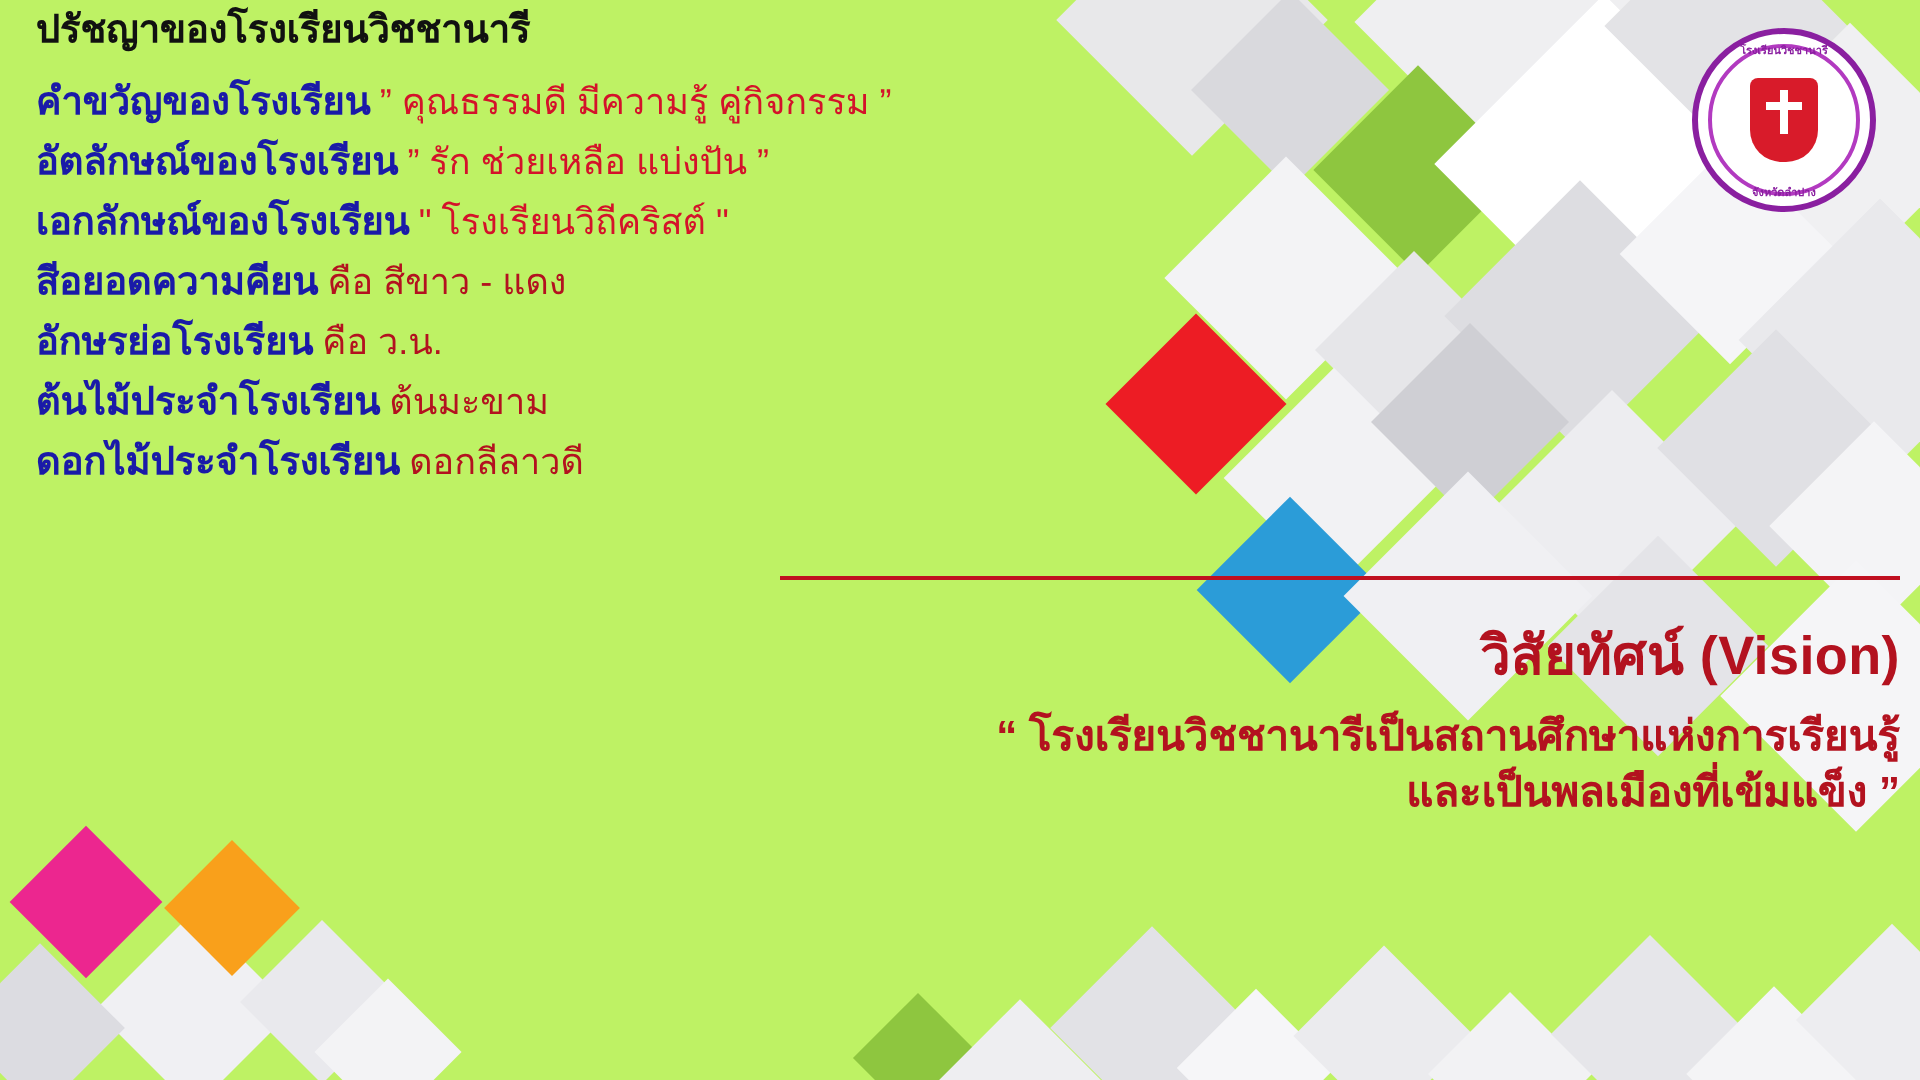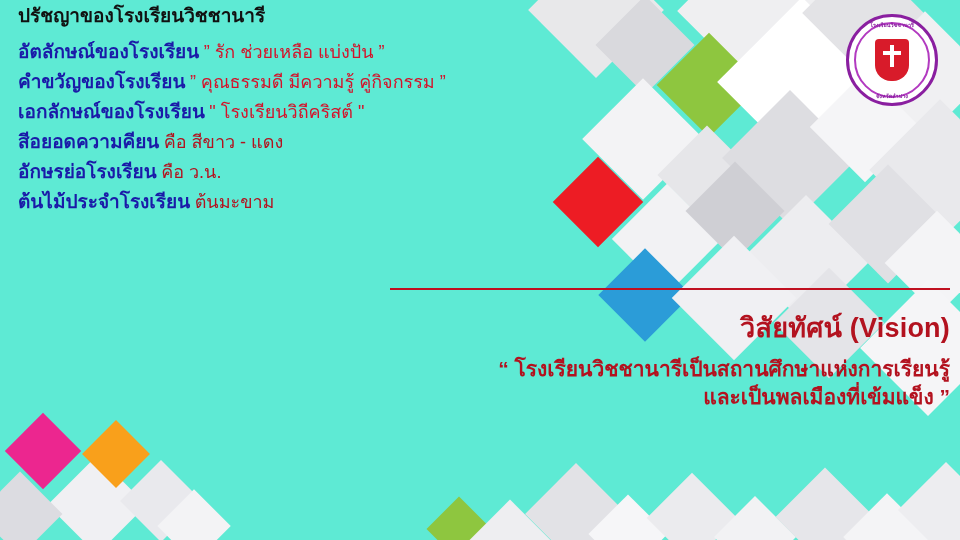--- a/index.html
+++ b/index.html
@@ -10,21 +10,21 @@
     width: 960px;
     height: 540px;
     overflow: hidden;
     background: #ffffff;
     font-family: "Liberation Sans", sans-serif;
   }
   #slide {
     position: relative;
     width: 960px;
     height: 540px;
-    background: #5eead4;
+    background: #bef264;
     overflow: hidden;
   }
 
   
   .sq {
     position: absolute;
     transform: rotate(45deg);
   }
 
   
@@ -210,42 +210,46 @@
       <div class="sq" style="left: 726px; top: 508px; width: 58px; height: 58px; background: rgb(242, 242, 244); opacity: 1;"></div>
       <div class="sq" style="left: 790px; top: 482px; width: 70px; height: 70px; background: rgb(230, 230, 234); opacity: 1;"></div>
       <div class="sq" style="left: 856px; top: 506px; width: 62px; height: 62px; background: rgb(244, 244, 246); opacity: 1;"></div>
       <div class="sq" style="left: 912px; top: 476px; width: 68px; height: 68px; background: rgb(237, 237, 240); opacity: 1;"></div>
     </div>
 
   <div id="left-block">
     <div class="line" id="title-line">ปรัชญาของโรงเรียนวิชชานารี</div>
 
     <div class="line">
+      <span class="lbl">คำขวัญของโรงเรียน</span>
+      <span class="val">” คุณธรรมดี  มีความรู้  คู่กิจกรรม  ”</span>
+    </div>
+    <div class="line">
       <span class="lbl">อัตลักษณ์ของโรงเรียน</span>
       <span class="val">”  รัก  ช่วยเหลือ  แบ่งปัน  ”</span>
     </div>
     <div class="line">
-      <span class="lbl">คำขวัญของโรงเรียน</span>
-      <span class="val">” คุณธรรมดี  มีความรู้  คู่กิจกรรม  ”</span>
-    </div>
-    <div class="line">
       <span class="lbl">เอกลักษณ์ของโรงเรียน</span>
       <span class="val">"  โรงเรียนวิถีคริสต์  "</span>
     </div>
     <div class="line">
       <span class="lbl">สีอยอดความคียน</span>
       <span class="val-dark">คือ  สีขาว  -  แดง</span>
     </div>
     <div class="line">
       <span class="lbl">อักษรย่อโรงเรียน</span>
       <span class="val-dark">คือ  ว.น.</span>
     </div>
     <div class="line">
       <span class="lbl">ต้นไม้ประจำโรงเรียน</span>
       <span class="val-dark">ต้นมะขาม</span>
+    </div>
+    <div class="line">
+      <span class="lbl">ดอกไม้ประจำโรงเรียน</span>
+      <span class="val-dark">ดอกลีลาวดี</span>
     </div>
   </div>
 
   <div id="vision-rule"></div>
   <div id="vision-block">
     <div id="vision-title">
       <span>วิสัยทัศน์ (</span><span class="en">Vision</span><span>)</span>
     </div>
     <div id="vision-lines">
       <div class="vline">“ โรงเรียนวิชชานารีเป็นสถานศึกษาแห่งการเรียนรู้</div>

